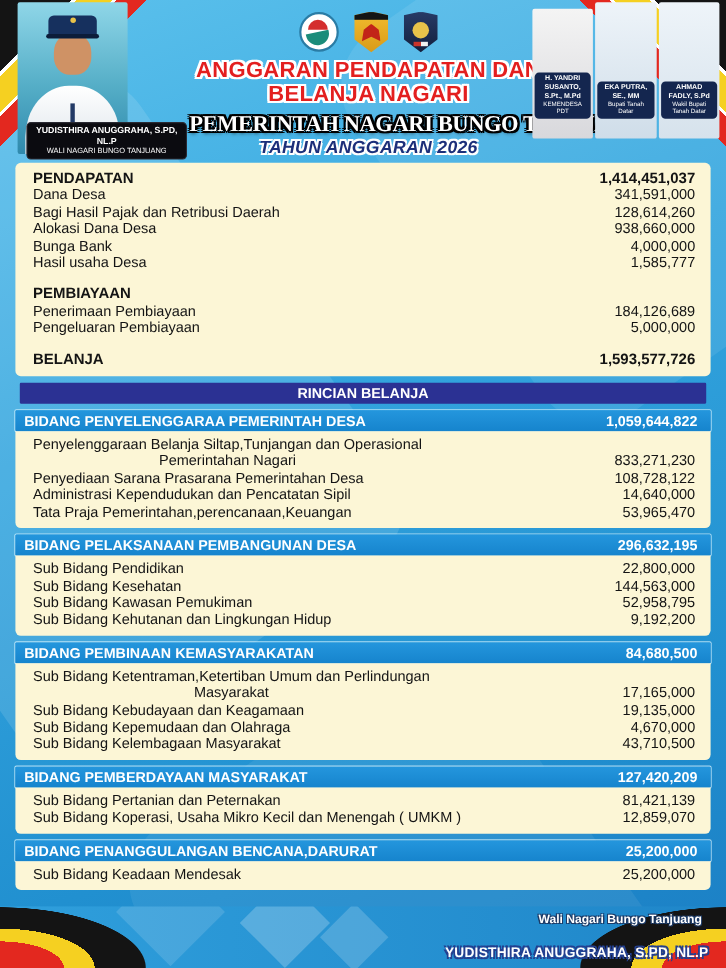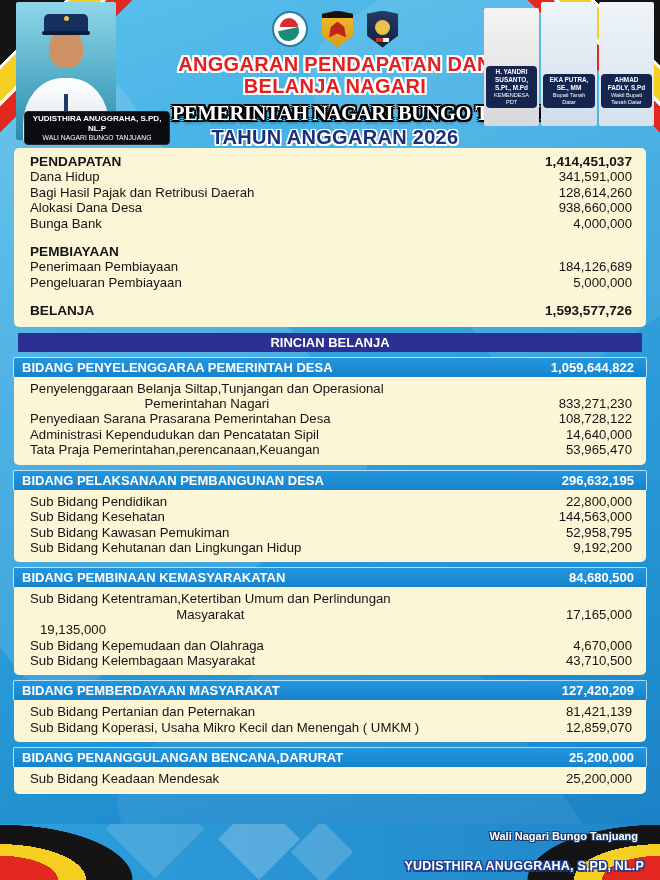--- a/index.html
+++ b/index.html
@@ -60,22 +60,22 @@
   .logo-tanahdatar:after{content:'';position:absolute;left:7px;top:11px;width:17px;height:16px;background:#c22418;clip-path:polygon(50% 0,90% 35%,100% 100%,50% 75%,0 100%,10% 35%);}
   .logo-kemendagri{background:linear-gradient(#273a66,#131f3d);position:relative;}
   .logo-kemendagri:before{content:'';position:absolute;left:8px;top:9px;width:15px;height:15px;background:#e8c24a;border-radius:50%;}
   .logo-kemendagri:after{content:'';position:absolute;left:9px;bottom:6px;width:13px;height:4px;background:linear-gradient(90deg,#c9332a 50%,#f0f0f0 50%);}
 
   .title-red{font-size:20px;font-weight:800;color:#e31f1f;letter-spacing:.3px;line-height:22px;
     text-shadow:-2px -2px 0 #fff,2px -2px 0 #fff,-2px 2px 0 #fff,2px 2px 0 #fff,0 2px 0 #fff,0 -2px 0 #fff,2px 0 0 #fff,-2px 0 0 #fff;}
   .title-red.first{margin-top:5px;}
   .title-gov{margin-top:5px;font-family:"Liberation Serif", serif;font-weight:bold;font-size:20.5px;letter-spacing:-.4px;white-space:nowrap;color:#fff;
     text-shadow:-2px -2px 0 #000,2px -2px 0 #000,-2px 2px 0 #000,2px 2px 0 #000,0 2px 0 #000,0 -2px 0 #000,2px 0 0 #000,-2px 0 0 #000,0 3px 3px rgba(0,0,0,.45);}
-  .title-year{margin-top:1px;font-size:20px;font-weight:800;color:#1c2f7a;letter-spacing:.3px;
-    text-shadow:-1.5px -1.5px 0 #fff,1.5px -1.5px 0 #fff,-1.5px 1.5px 0 #fff,1.5px 1.5px 0 #fff,0 1.5px 0 #fff,0 -1.5px 0 #fff;}
+  .title-year{margin-top:1px;font-size:16px;font-weight:800;color:#1c2f7a;letter-spacing:.3px;
+    text-shadow:-1.5px -1.5px 0 #fff,1.5px -1.5px 0 #fff,-1.5px 1.5px 0 #fff,1.5px 1.5px 0 #fff,0 1.5px 0 #fff,0 -1.5px 0 #fff;font-style:italic;}
 
   
   main{position:relative;z-index:2;margin:5px 14px 0 14px;}
   .panel{background:#fcf6d6;border-radius:5px;padding:6px 14px 8px 16px;color:#141414;}
   .row{display:flex;justify-content:space-between;align-items:flex-end;font-size:13.2px;line-height:15.4px;}
   .row .lbl{white-space:pre-line;text-align:center;}
   .row .val{text-align:right;white-space:nowrap;padding-left:10px;}
   .row.head{font-weight:bold;font-size:13.6px;}
   .row.blank{height:13px;}
 
@@ -169,34 +169,38 @@
   </header>
 
   <main>
 
     <section class="panel">
       <div class="row head">
           <span class="lbl">PENDAPATAN</span>
           <span class="val">1,414,451,037</span>
         </div>
       <div class="row">
-          <span class="lbl">Dana Hidup</span>
+          <span class="lbl">Dana Desa</span>
           <span class="val">341,591,000</span>
         </div>
       <div class="row">
           <span class="lbl">Bagi Hasil Pajak dan Retribusi Daerah</span>
           <span class="val">128,614,260</span>
         </div>
       <div class="row">
           <span class="lbl">Alokasi Dana Desa</span>
           <span class="val">938,660,000</span>
         </div>
       <div class="row">
           <span class="lbl">Bunga Bank</span>
           <span class="val">4,000,000</span>
+        </div>
+      <div class="row">
+          <span class="lbl">Hasil usaha Desa</span>
+          <span class="val">1,585,777</span>
         </div>
       <div class="row blank"></div>
       <div class="row head">
           <span class="lbl">PEMBIAYAAN</span>
           <span class="val"></span>
         </div>
       <div class="row">
           <span class="lbl">Penerimaan Pembiayaan</span>
           <span class="val">184,126,689</span>
         </div>
@@ -269,20 +273,21 @@
           <span>BIDANG PEMBINAAN KEMASYARAKATAN</span>
           <span>84,680,500</span>
         </div>
       <div class="panel">
         <div class="row">
             <span class="lbl">Sub Bidang Ketentraman,Ketertiban Umum dan Perlindungan
 Masyarakat</span>
             <span class="val">17,165,000</span>
           </div>
         <div class="row">
+            <span class="lbl">Sub Bidang Kebudayaan dan Keagamaan</span>
             <span class="val">19,135,000</span>
           </div>
         <div class="row">
             <span class="lbl">Sub Bidang Kepemudaan dan Olahraga</span>
             <span class="val">4,670,000</span>
           </div>
         <div class="row">
             <span class="lbl">Sub Bidang Kelembagaan Masyarakat</span>
             <span class="val">43,710,500</span>
           </div>

